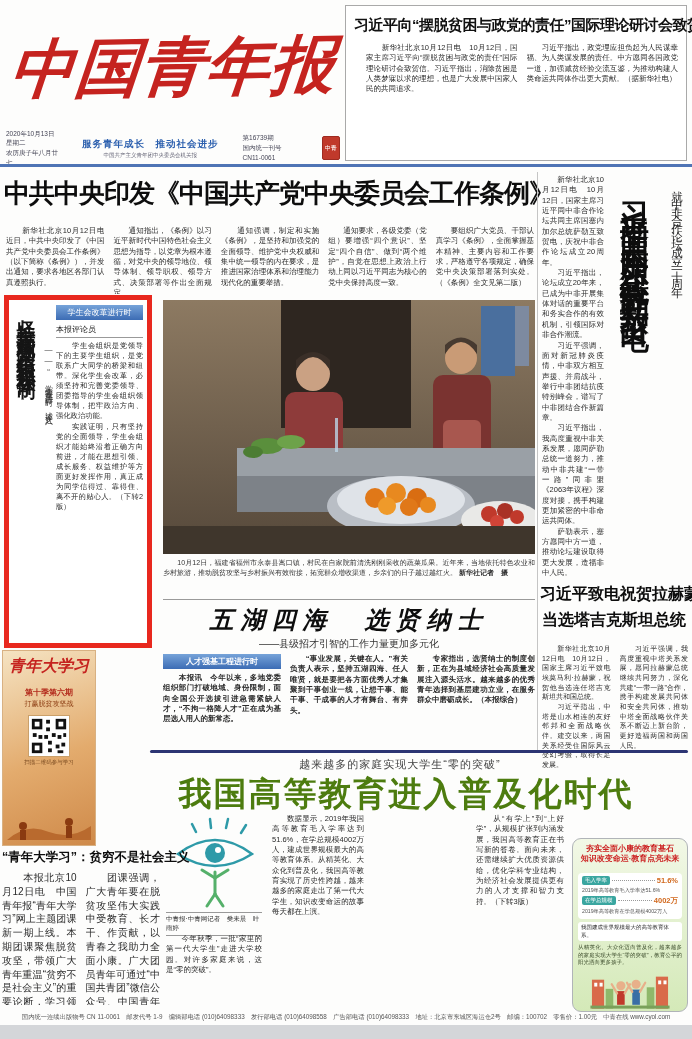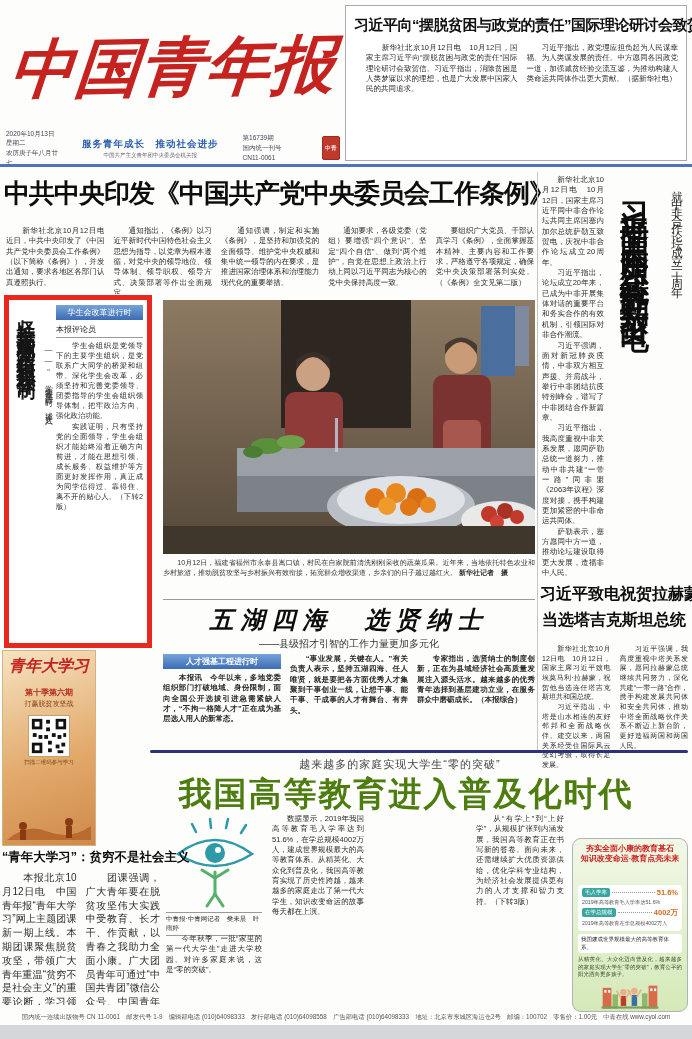--- a/index.html
+++ b/index.html
@@ -93,21 +93,21 @@
 
   
   .lesson-head { left:2px; top:849px; width:158px; font-size:12.5px; font-weight:bold; color:#0d0d0d; white-space:nowrap; }
   .lesson-cols { left:2px; top:871px; width:158px; height:134px; }
   .lesson-cols .btxt { font-size:10px; }
 
   
   .ad { left:572px; top:838px; width:116px; height:174px; border:1.5px solid #b0b4b8; border-radius:9px;
         background:linear-gradient(#f2f8e6,#d4e9b8); padding:5px 5px 2px; display:flex; flex-direction:column; overflow:hidden; }
   .ad-title { font-size:8px; font-weight:bold; color:#cc2222; text-align:center; line-height:1.3; white-space:nowrap; }
-  .ad-card { background:#fff; border-radius:4px; padding:3px 4px; margin-top:20px; }
+  .ad-card { background:#fff; border-radius:4px; padding:3px 4px; margin-top:8px; }
   .stat-row { display:flex; align-items:center; margin-bottom:2px; }
   .stat-chip { background:#3aa6a0; color:#fff; font-size:5.5px; padding:1px 3px; border-radius:2px; }
   .stat-dots { flex:1; border-bottom:1px dotted #999; margin:0 2px; }
   .stat-val { font-size:7.5px; font-weight:bold; color:#d2691e; }
   .stat-note { font-size:5.2px; color:#555; line-height:1.3; margin-bottom:2px; }
   .ad-note { font-size:5.5px; color:#333; background:#fff; border-radius:3px; padding:2px 3px; margin-top:3px; line-height:1.35; }
   .ad-body { font-size:5.5px; color:#3a4a2a; line-height:1.35; margin-top:3px; text-align:justify; }
   .ad-art { margin-top:auto; }
 
   

